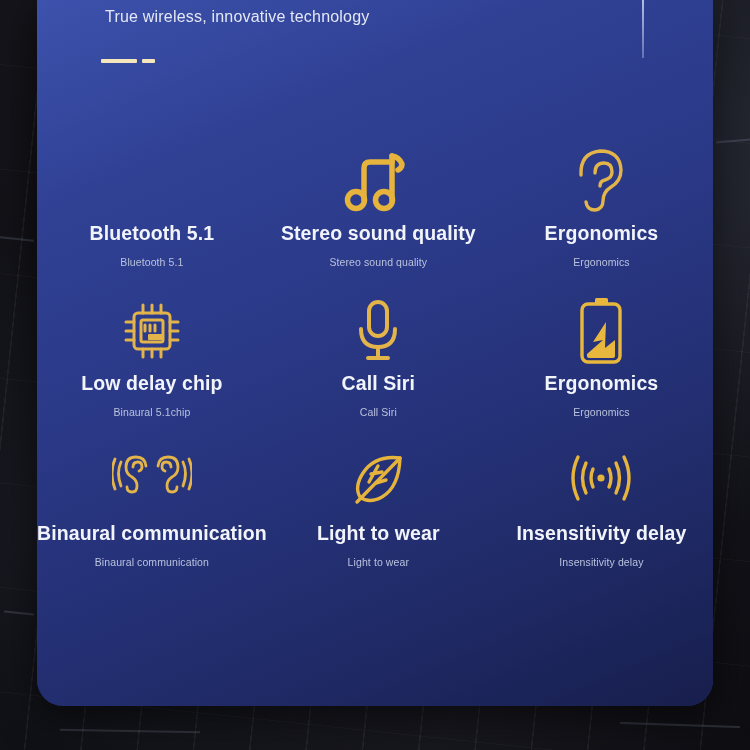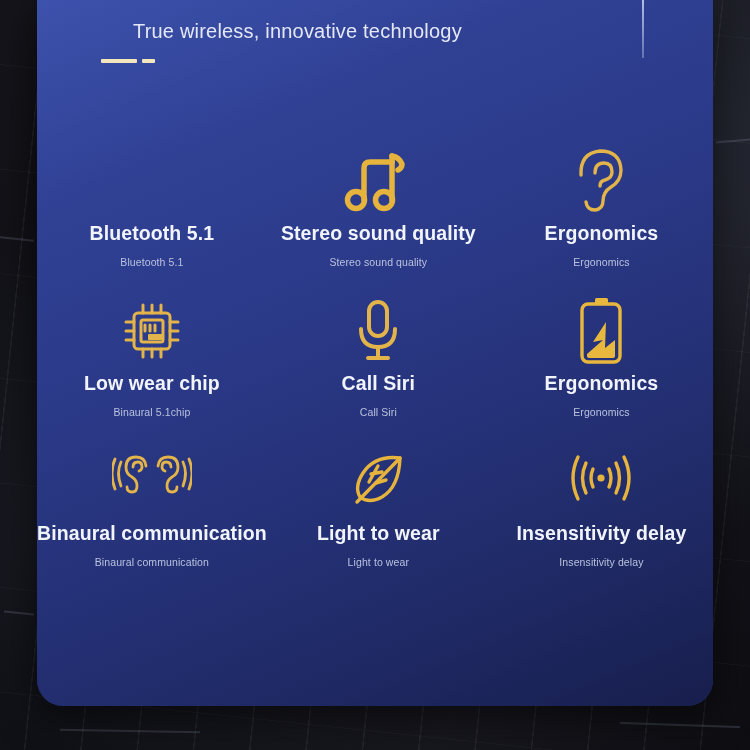--- a/index.html
+++ b/index.html
@@ -51,23 +51,23 @@
       rgba(64,86,178,0.85) 0%,
       rgba(52,70,155,0.55) 22%,
       rgba(40,53,124,0.35) 45%,
       rgba(27,35,86,0.55) 72%,
       rgba(20,26,66,0.85) 100%);
   }
   .card-inner{position:absolute;inset:0;}
 
   
   .headline{
-    position:absolute;left:68px;top:20px;
-    font-size:20px;letter-spacing:0.2px;color:#e4e8f6;
-    white-space:nowrap;font-weight:400;margin-left:28px;
+    position:absolute;left:68px;top:8px;
+    font-size:16px;letter-spacing:0.2px;color:#e4e8f6;
+    white-space:nowrap;font-weight:400;
   }
   .dash-row{position:absolute;left:64px;top:59px;display:flex;align-items:center;gap:5px;}
   .dash-long{width:36px;height:4px;background:#f4e6bd;border-radius:1px;}
   .dash-short{width:13px;height:4px;background:#f4e6bd;border-radius:1px;}
   .vrule{
     position:absolute;left:605px;top:0;width:1.5px;height:58px;
     background:linear-gradient(to bottom, rgba(200,212,245,0.85), rgba(200,212,245,0.35));
   }
 
   
@@ -164,21 +164,21 @@
               <rect x="14" y="14" width="36" height="36" rx="4"></rect>
               <rect x="21" y="21" width="22" height="22" rx="2"></rect>
               <path d="M25 26 V32 M30 26 V32 M35 26 V32"></path>
               <rect x="28" y="35" width="15" height="6" rx="1" fill="#e2b44a" stroke="none"></rect>
               <path d="M23 14 V6 M32 14 V6 M41 14 V6"></path>
               <path d="M23 50 V58 M32 50 V58 M41 50 V58"></path>
               <path d="M14 23 H6 M14 32 H6 M14 41 H6"></path>
               <path d="M50 23 H58 M50 32 H58 M50 41 H58"></path>
             </svg>
           </div>
-          <div class="f-title">Low wear chip</div>
+          <div class="f-title">Low delay chip</div>
           <div class="f-sub">Binaural 5.1chip</div>
         </div>
 
         <div class="cell">
           <div class="icon-wrap">
             <svg width="48" height="68" viewBox="0 0 48 68" fill="none" stroke="#e2b44a" stroke-width="4" stroke-linecap="round" stroke-linejoin="round">
               <rect x="15" y="5" width="18" height="34" rx="9"></rect>
               <path d="M7 32 Q7 50 24 50 Q41 50 41 32"></path>
               <path d="M24 50 V60"></path>
               <path d="M14 61 H34"></path>

